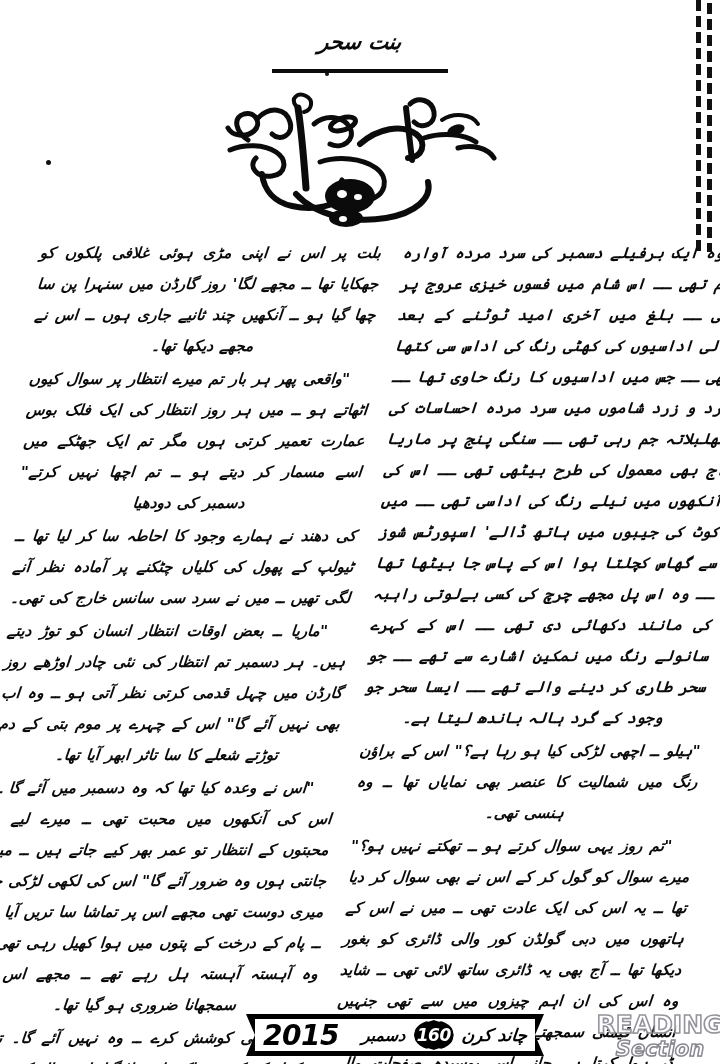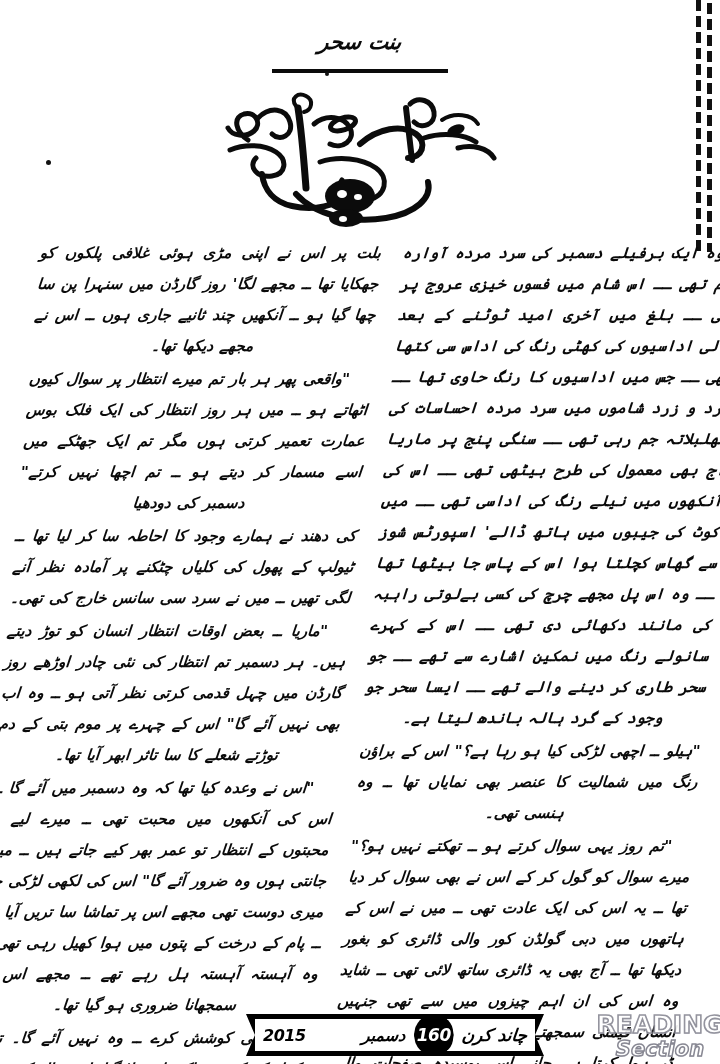--- a/index.html
+++ b/index.html
@@ -215,21 +215,21 @@
     font-weight: 700;
     font-style: italic;
     color: #000;
     letter-spacing: -1px;
     transform: skewX(-6deg);
     white-space: nowrap;
   }
   .pagenum-badge {
     position: relative;
     width: 40px;
-    height: 42px;
+    height: 30px;
     flex: 0 0 auto;
     display: flex;
     align-items: center;
     justify-content: center;
   }
   .pagenum-badge .blob {
     position: absolute;
     inset: 0;
     background: #000;
     border-radius: 50%;
@@ -255,21 +255,21 @@
     font-size: 16px;
     font-weight: 700;
     font-style: italic;
     color: #000;
     letter-spacing: -1px;
     transform: skewX(-6deg);
     white-space: nowrap;
   }
   .banner-year {
     font-family: "DejaVu Sans", sans-serif;
-    font-size: 16px;
+    font-size: 28px;
     font-weight: 700;
     font-style: italic;
     color: #000;
     letter-spacing: -0.5px;
     margin-right: auto;
     white-space: nowrap;
   }
 
   
   .reading-logo {

